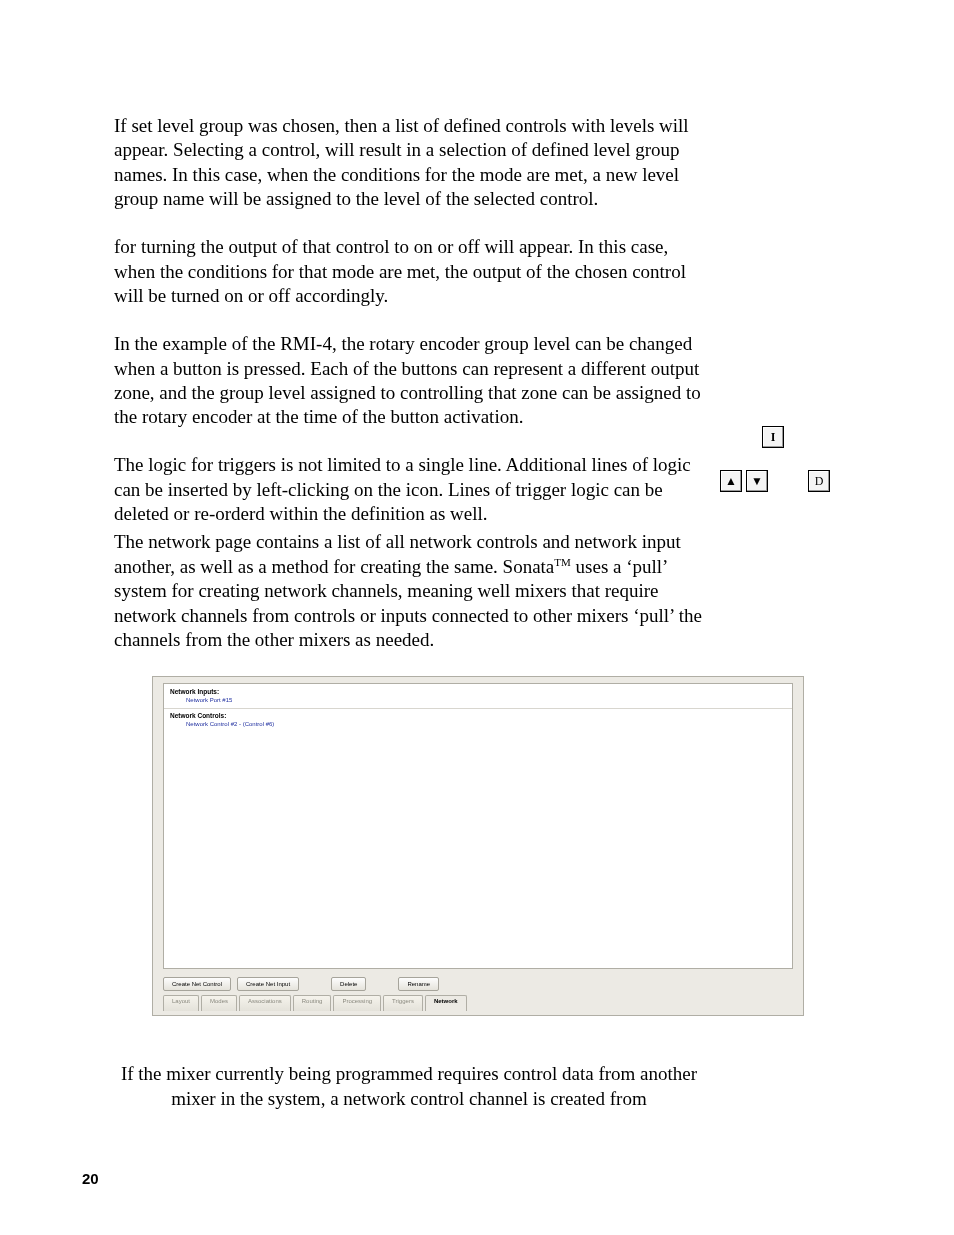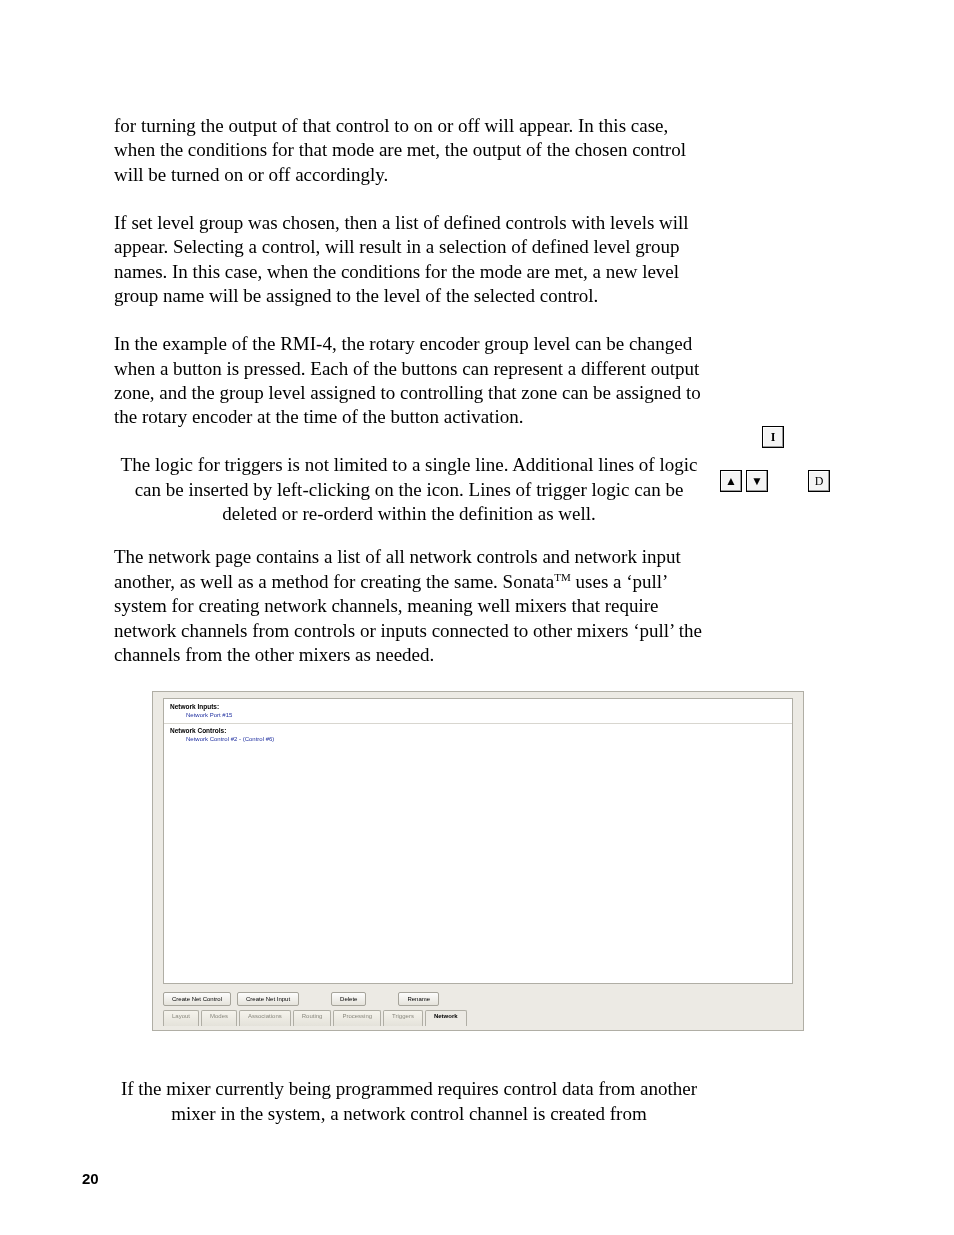--- a/index.html
+++ b/index.html
@@ -17,21 +17,21 @@
     padding: 114px 114px 0 114px;
   }
   .body-text {
     font-size: 19px;
     line-height: 1.28;
     width: 590px;
   }
   .body-text p {
     margin: 0 0 24px 0;
   }
-  .body-text p.tight { margin-bottom: 19px; text-align: center; }
+  .body-text p.tight { margin-bottom: 4px; }
   h2.section {
     font-size: 28px;
     font-weight: bold;
     margin: 0 0 2px 0;
   }
   .side-icons {
     position: absolute;
     left: 720px;
     top: 426px;
     width: 120px;
@@ -140,22 +140,22 @@
     margin-left: 36px;
   }
   sup.tm { font-size: 11px; }
 </style>
 </head>
 <body>
 
 <div class="page">
 
   <div class="body-text">
+    <p>If set level group was chosen, then a list of defined controls with levels will appear.  Selecting a control, will result in a selection of defined level group names.  In this case, when the conditions for the mode are met, a new level group name will be assigned to the level of the selected control.</p>
     <p>for turning the output of that control to on or off will appear.  In this case, when the conditions for that mode are met, the output of the chosen control will be turned on or off accordingly.</p>
-    <p>If set level group was chosen, then a list of defined controls with levels will appear.  Selecting a control, will result in a selection of defined level group names.  In this case, when the conditions for the mode are met, a new level group name will be assigned to the level of the selected control.</p>
     <p>In the example of the RMI-4, the rotary encoder group level can be changed when a button is pressed.  Each of the buttons can represent a different output zone, and the group level assigned to controlling that zone can be assigned to the rotary encoder at the time of the button activation.</p>
     <p class="tight">The logic for triggers is not limited to a single line.  Additional lines of logic can be inserted by left-clicking on the  icon.  Lines of trigger logic can be deleted  or re-orderd  within the definition as well.</p>
 
     <p>
       <span>The network page contains a list of all network controls and network input another, as well as a method for creating the same.  Sonata</span><sup class="tm">TM</sup><span> uses a ‘pull’ system for creating network channels, meaning well mixers that require network channels from controls or inputs connected to other mixers ‘pull’ the channels from the other mixers as needed.</span>
     </p>
   </div>
 
   <div class="side-icons">
     <div style="text-align:left; padding-left:42px;">

